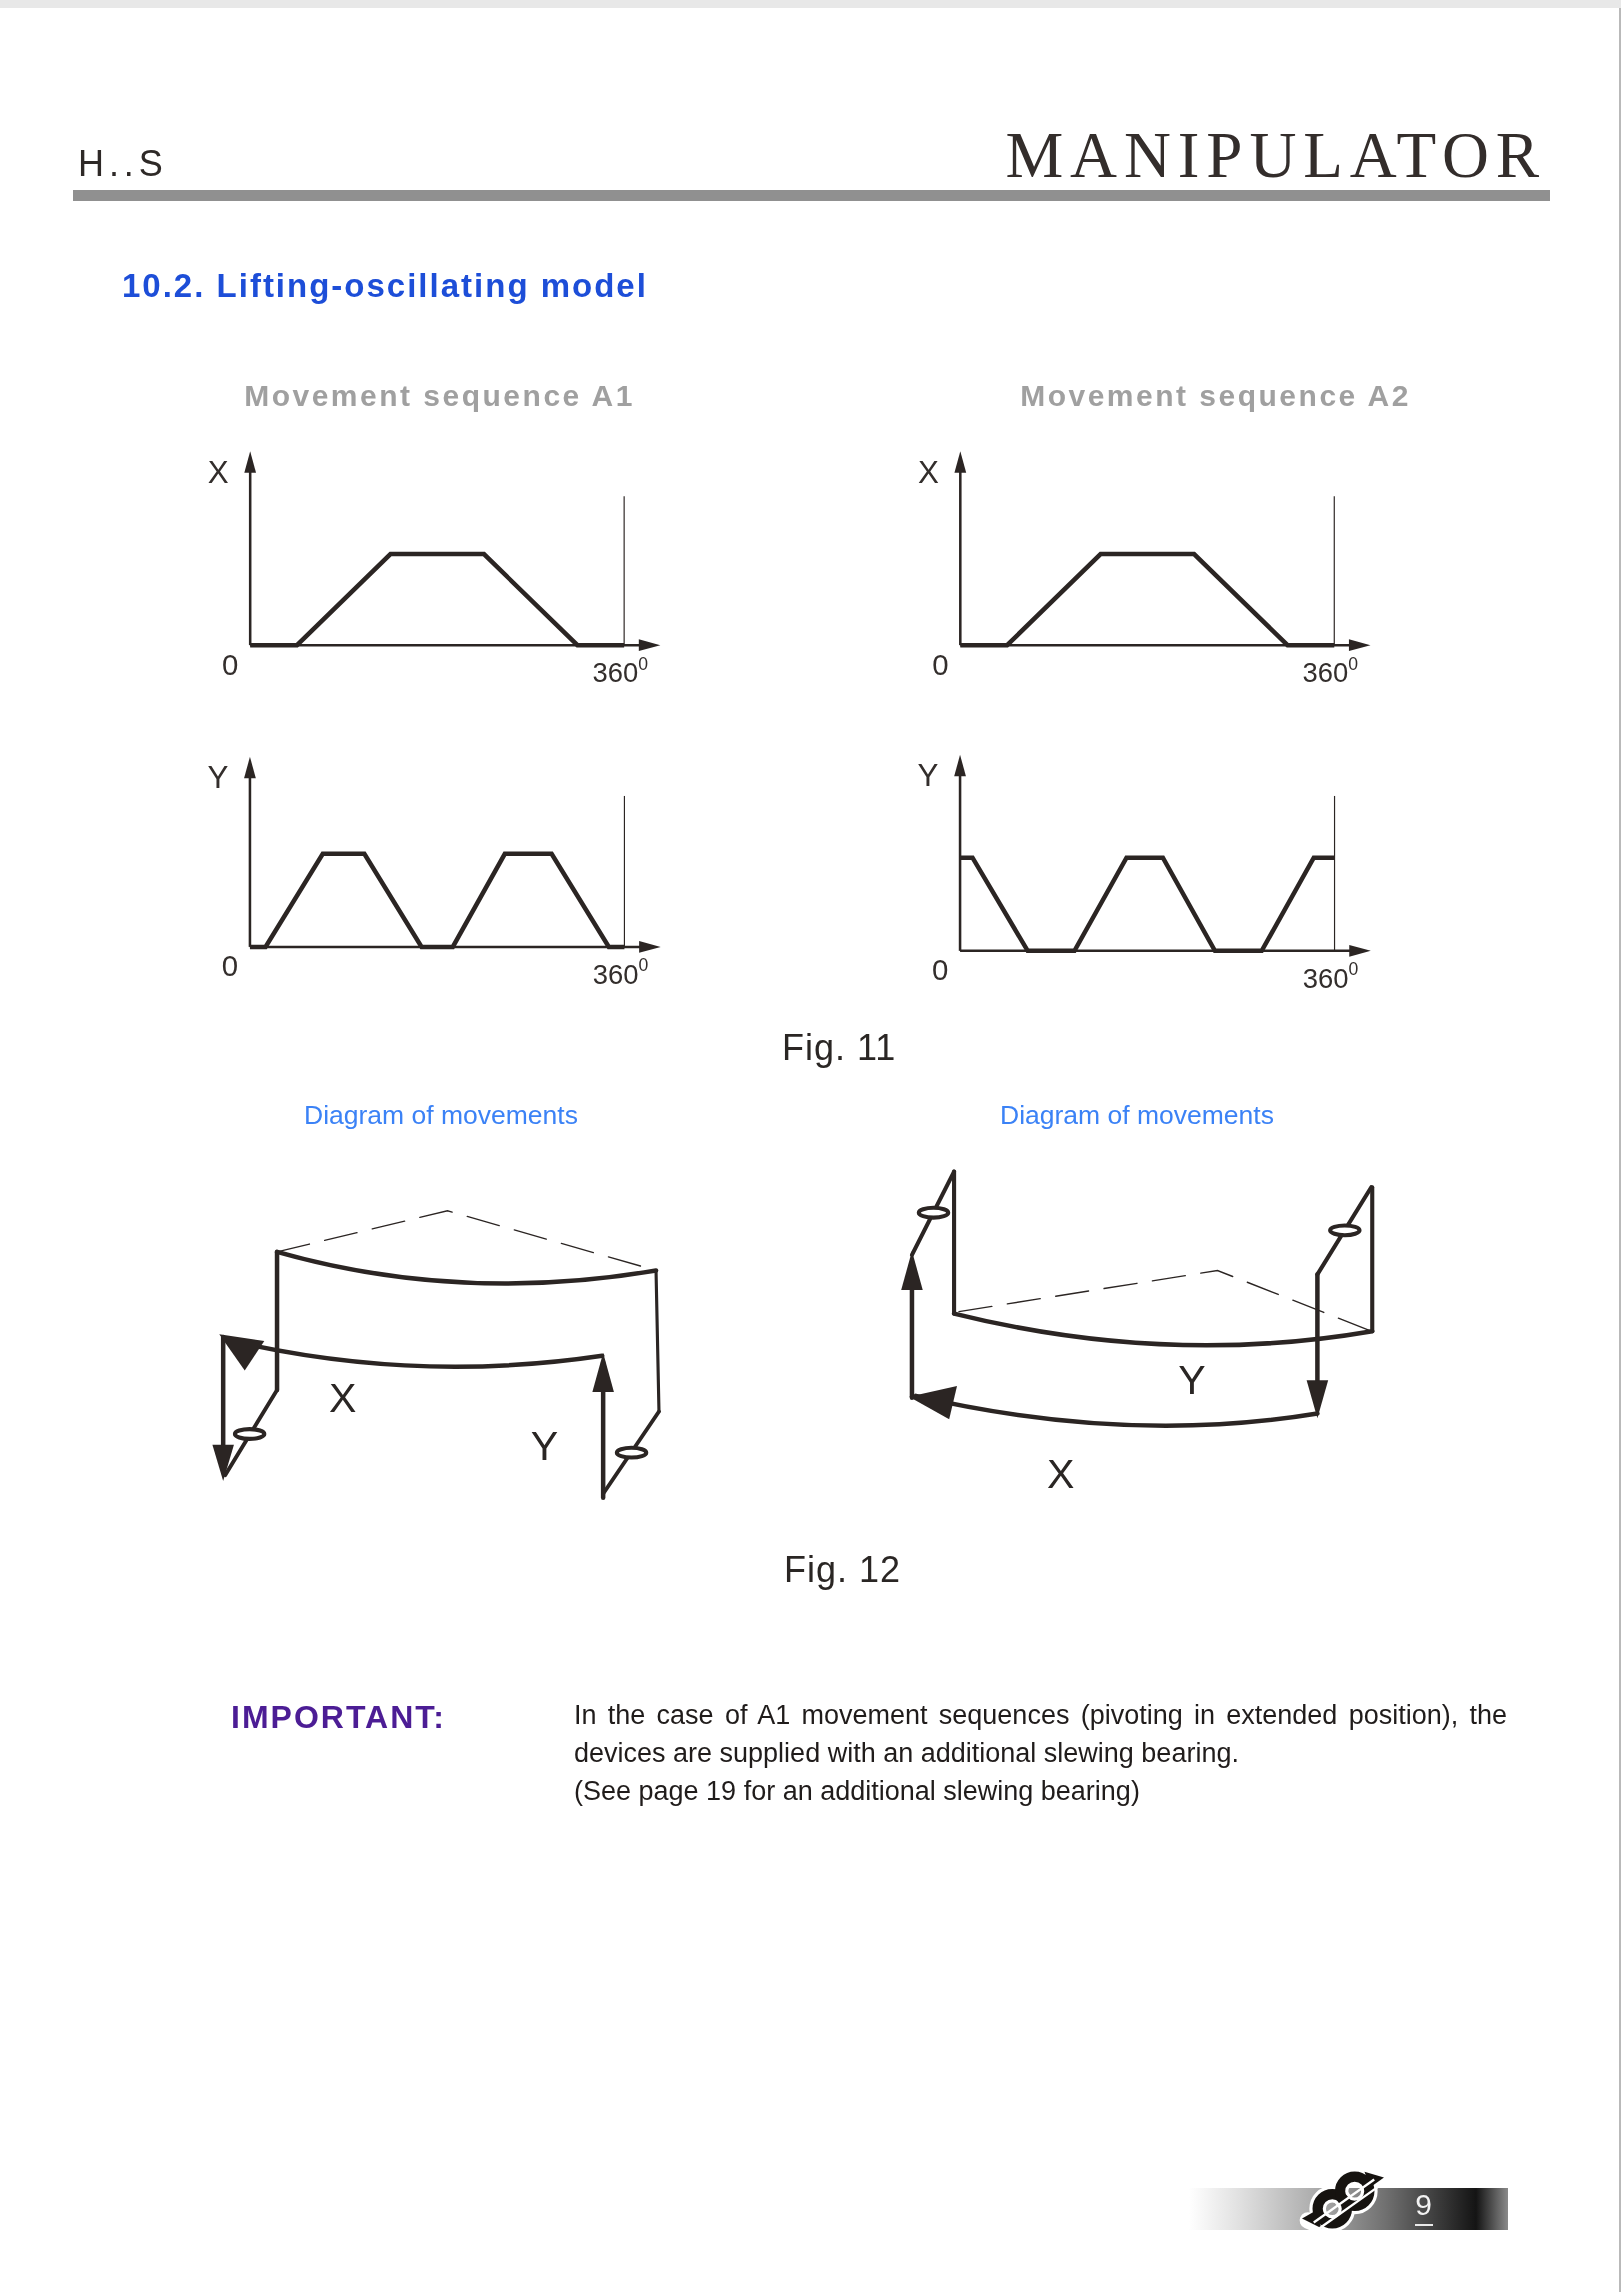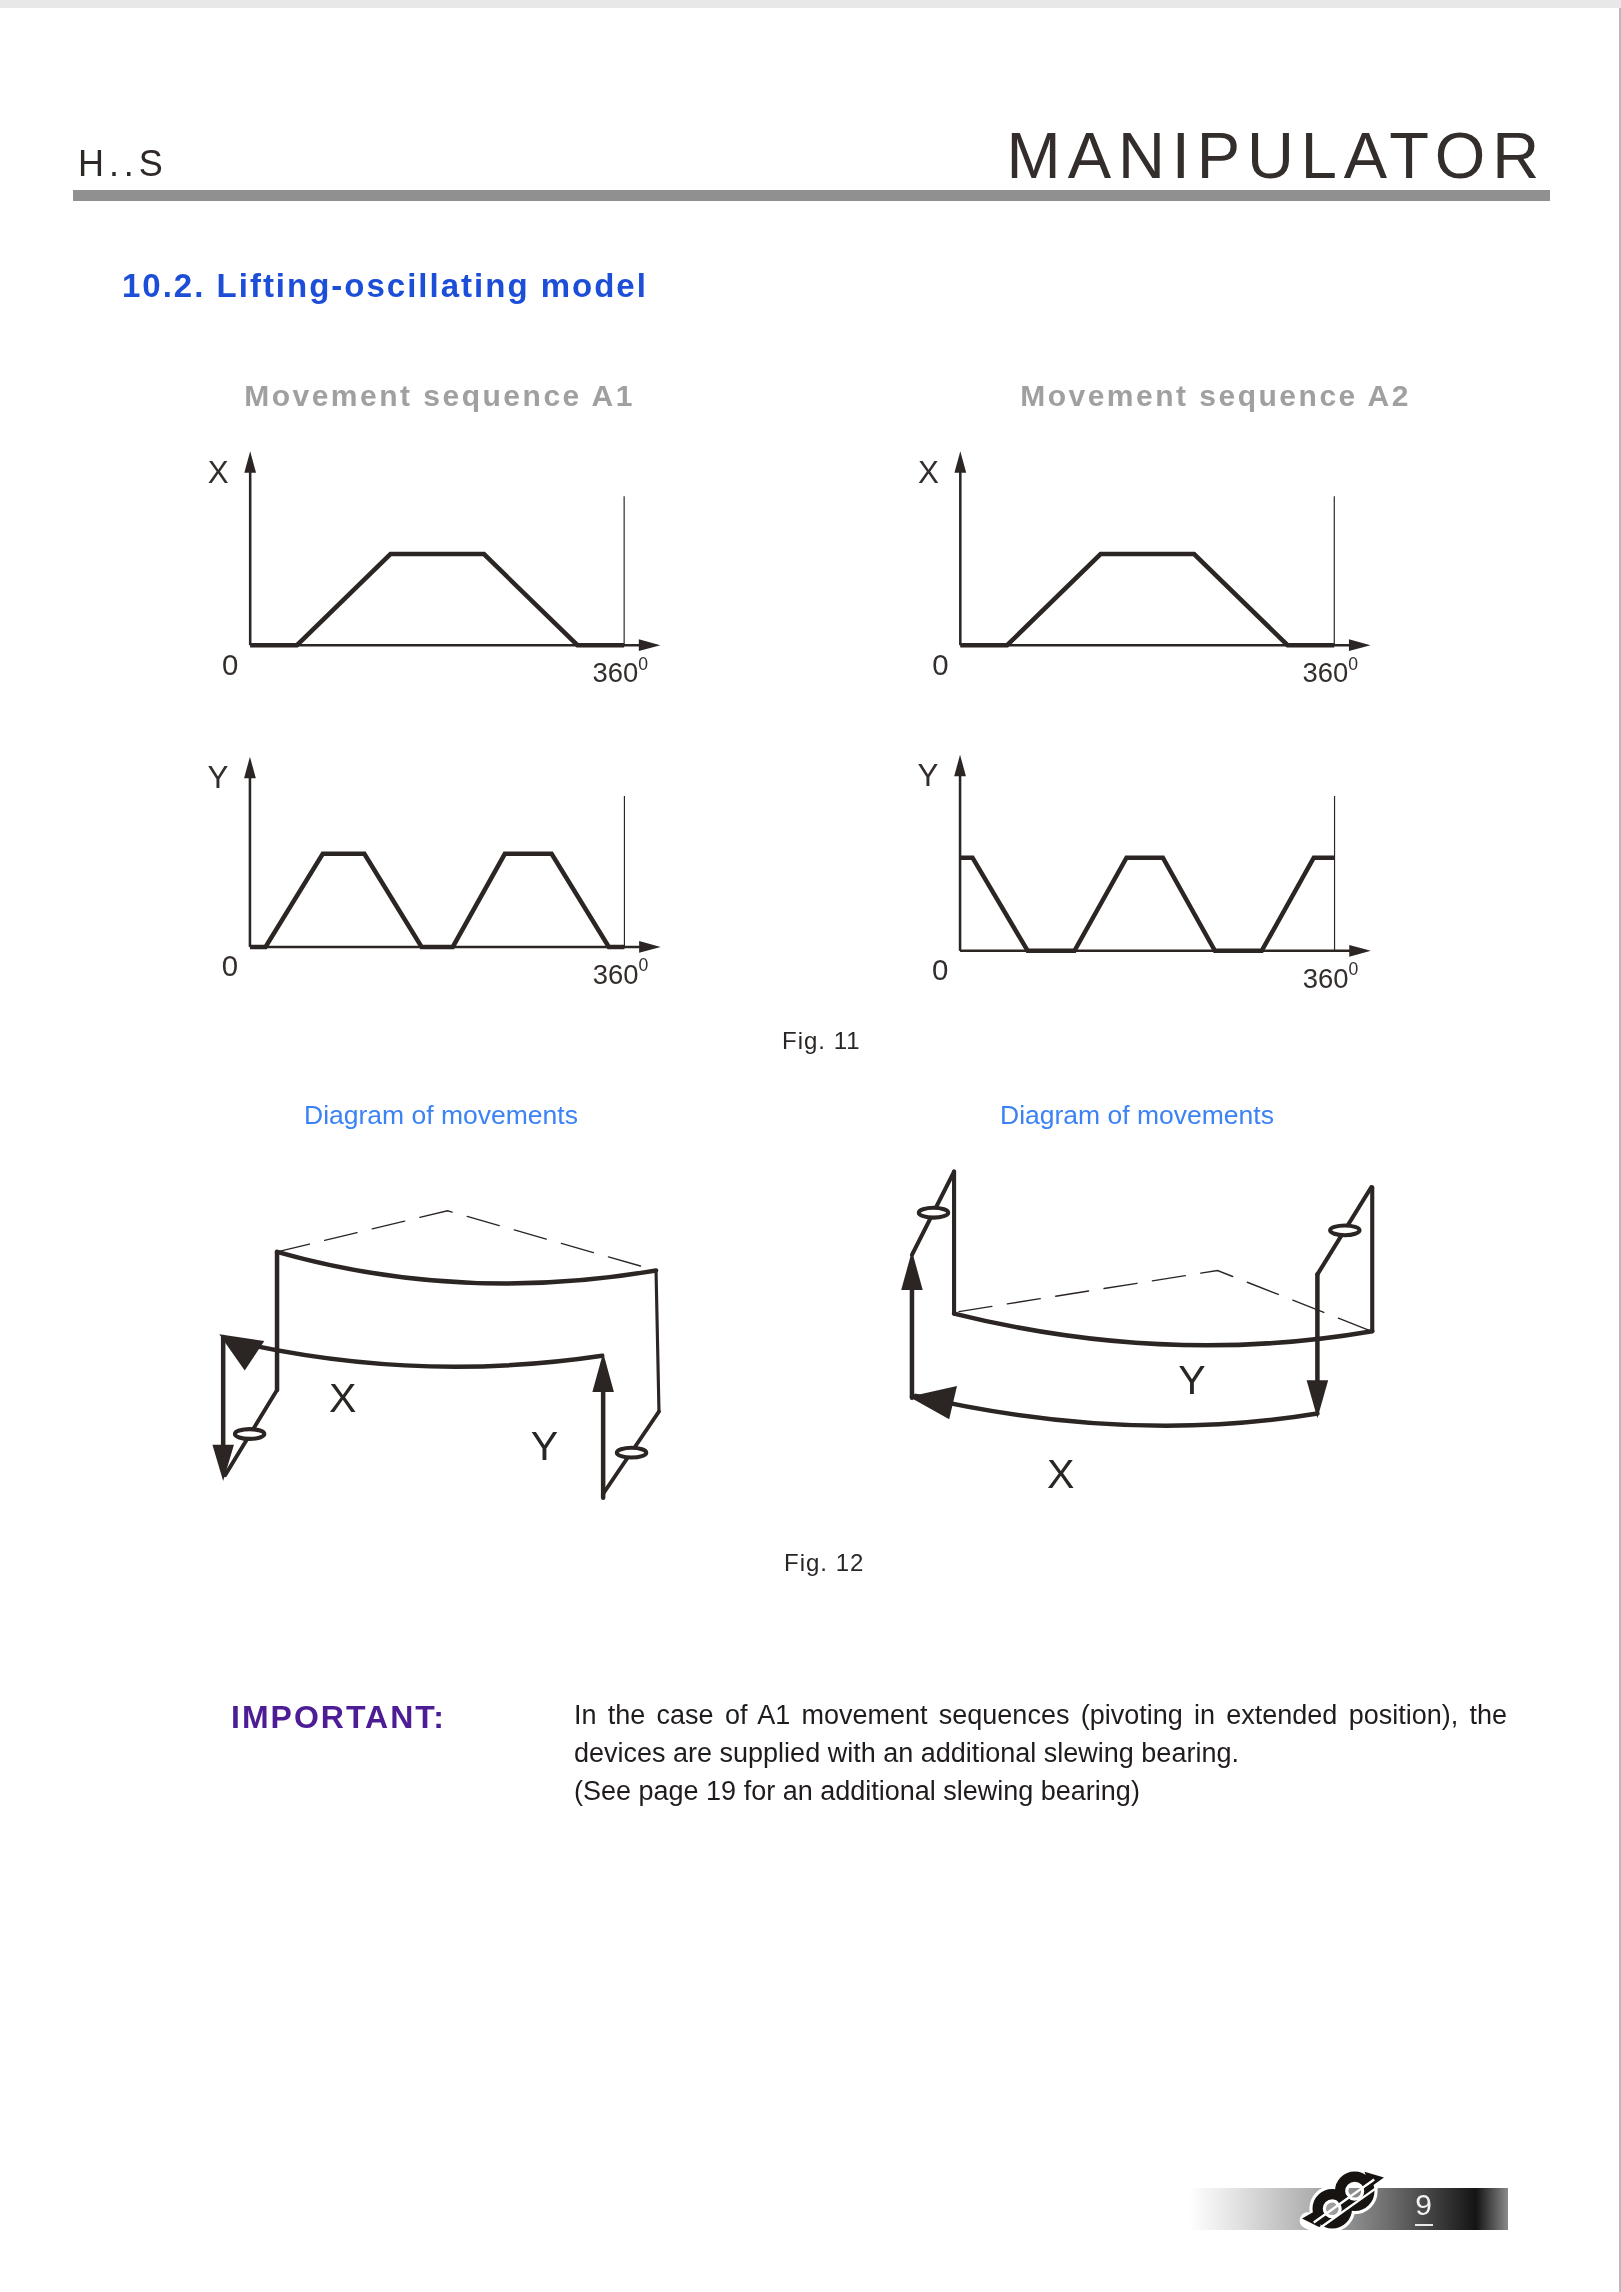--- a/index.html
+++ b/index.html
@@ -8,33 +8,33 @@
     background:#ffffff;overflow:hidden;
     font-family:"Liberation Sans","DejaVu Sans",sans-serif;
     border-right:2.9px solid #b9b9b9;border-bottom:2.9px solid #b9b9b9;box-sizing:border-box;
   }
   .abs{position:absolute;}
   .logo-text{
     left:78px;top:135px;font-size:36px;font-weight:400;color:#2e2927;letter-spacing:4.9px;
   }
   .brand{
     left:0;right:73px;top:110px;text-align:right;font-size:65px;font-weight:500;
-    color:#332d2b;letter-spacing:6.9px;
+    color:#332d2b;letter-spacing:6.9px;font-family:Liberation Serif, serif;
   }
   .header-rule{left:73px;top:182px;width:1477px;height:10.8px;background:#909090;}
   .section-title{
     left:122px;top:259px;font-size:33px;font-weight:bold;color:#1d4ed8;letter-spacing:2px;
   }
   .col-header{
     top:371px;width:549px;text-align:center;font-size:30px;font-weight:bold;
     color:#a0a0a0;letter-spacing:2.5px;white-space:nowrap;
   }
   .col-header.a1{left:165px;}
   .col-header.a2{left:941px;}
-  .fig-caption{font-size:24px;color:#2a2624;letter-spacing:1px;}
+  .fig-caption{font-size:36px;color:#2a2624;letter-spacing:1px;}
   .diagram-label{
     top:1092px;width:314px;text-align:center;font-size:26.5px;color:#3b82f6;white-space:nowrap;
   }
   .diagram-label.left{left:284px;}
   .diagram-label.right{left:980px;}
   .important-label{
     left:231px;top:1691px;font-size:32px;font-weight:bold;color:#4c1d95;letter-spacing:2px;
   }
   .important-text{
     left:574px;top:1688px;width:933px;font-size:27px;line-height:38px;color:#201c1b;

